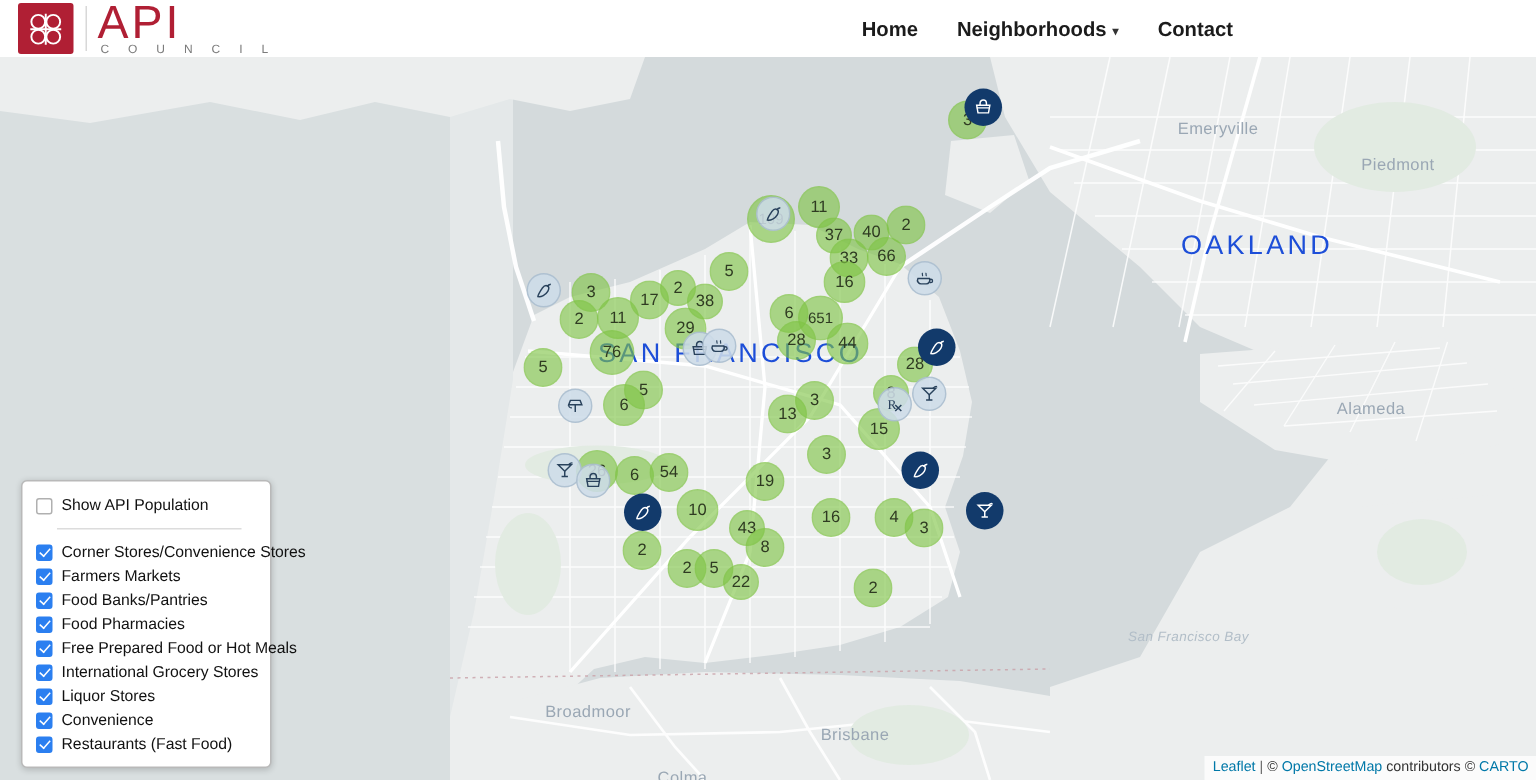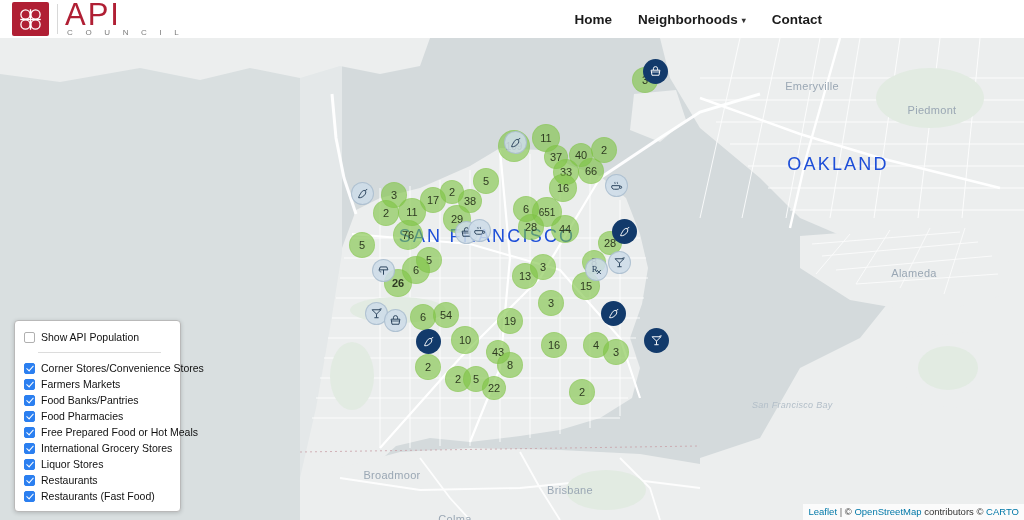--- a/index.html
+++ b/index.html
@@ -72,21 +72,21 @@
     color: #9aa7b4;
     font-size: 11px;
     white-space: nowrap;
     pointer-events: none;
     letter-spacing: .3px;
   }
   .place-label.big {
     font-size: 18px; letter-spacing: 2.2px; color: #1d4ed8;
   }
   .place-label.bay {
-    font-style: italic; color: #b2bec8; font-size: 9px; text-align: center; line-height: 11px;
+    font-style: italic; color: #b2bec8; font-size: 9px; text-align: center; line-height: 11px; margin-top: 20px;
   }
 
   
   .cluster {
     position: absolute;
     border-radius: 50%;
     background: rgba(126,195,68,0.62);
     color: #2f3b22;
     display: flex; align-items: center; justify-content: center;
     font-size: 11px;
@@ -378,21 +378,21 @@
         <div class="cluster halo" style="width: 30px; height: 30px; left: 393px; top: 182px;">76</div>
         <div class="cluster halo" style="width: 26px; height: 26px; left: 349px; top: 194px;">5</div>
         <div class="cluster halo" style="width: 26px; height: 26px; left: 416px; top: 209px;">5</div>
         <div class="cluster halo" style="width: 28px; height: 28px; left: 402px; top: 218px;">6</div>
         <div class="cluster halo" style="width: 26px; height: 26px; left: 512px; top: 225px;">13</div>
         <div class="cluster halo" style="width: 26px; height: 26px; left: 530px; top: 216px;">3</div>
         <div class="cluster halo" style="width: 24px; height: 24px; left: 598px; top: 193px;">28</div>
         <div class="cluster halo" style="width: 24px; height: 24px; left: 582px; top: 212px;">8</div>
         <div class="cluster halo" style="width: 28px; height: 28px; left: 572px; top: 234px;">15</div>
         <div class="cluster halo" style="width: 26px; height: 26px; left: 538px; top: 252px;">3</div>
-        <div class="cluster halo" style="width: 28px; height: 28px; left: 384px; top: 231px; font-weight: bold;">26</div>
+        <div class="cluster halo" style="width: 28px; height: 28px; left: 384px; top: 262px;">26</div>
         <div class="cluster halo" style="width: 26px; height: 26px; left: 410px; top: 266px;">6</div>
         <div class="cluster halo" style="width: 26px; height: 26px; left: 433px; top: 264px;">54</div>
         <div class="cluster halo" style="width: 28px; height: 28px; left: 451px; top: 288px;">10</div>
         <div class="cluster halo" style="width: 26px; height: 26px; left: 497px; top: 270px;">19</div>
         <div class="cluster halo" style="width: 26px; height: 26px; left: 541px; top: 294px;">16</div>
         <div class="cluster halo" style="width: 26px; height: 26px; left: 583px; top: 294px;">4</div>
         <div class="cluster halo" style="width: 26px; height: 26px; left: 603px; top: 301px;">3</div>
         <div class="cluster halo" style="width: 26px; height: 26px; left: 415px; top: 316px;">2</div>
         <div class="cluster halo" style="width: 26px; height: 26px; left: 445px; top: 328px;">2</div>
         <div class="cluster halo" style="width: 26px; height: 26px; left: 463px; top: 328px;">5</div>
@@ -534,21 +534,21 @@
           <div class="legend-row">
             <span class="cbox checked"></span>
             <span>International Grocery Stores</span>
           </div>
           <div class="legend-row">
             <span class="cbox checked"></span>
             <span>Liquor Stores</span>
           </div>
           <div class="legend-row">
             <span class="cbox checked"></span>
-            <span>Restaurants</span>
+            <span>Convenience</span>
           </div>
           <div class="legend-row">
             <span class="cbox checked"></span>
             <span>Restaurants (Fast Food)</span>
           </div>
         </div>
     </div>
 
     <div id="attribution">
       <a>Leaflet</a>

